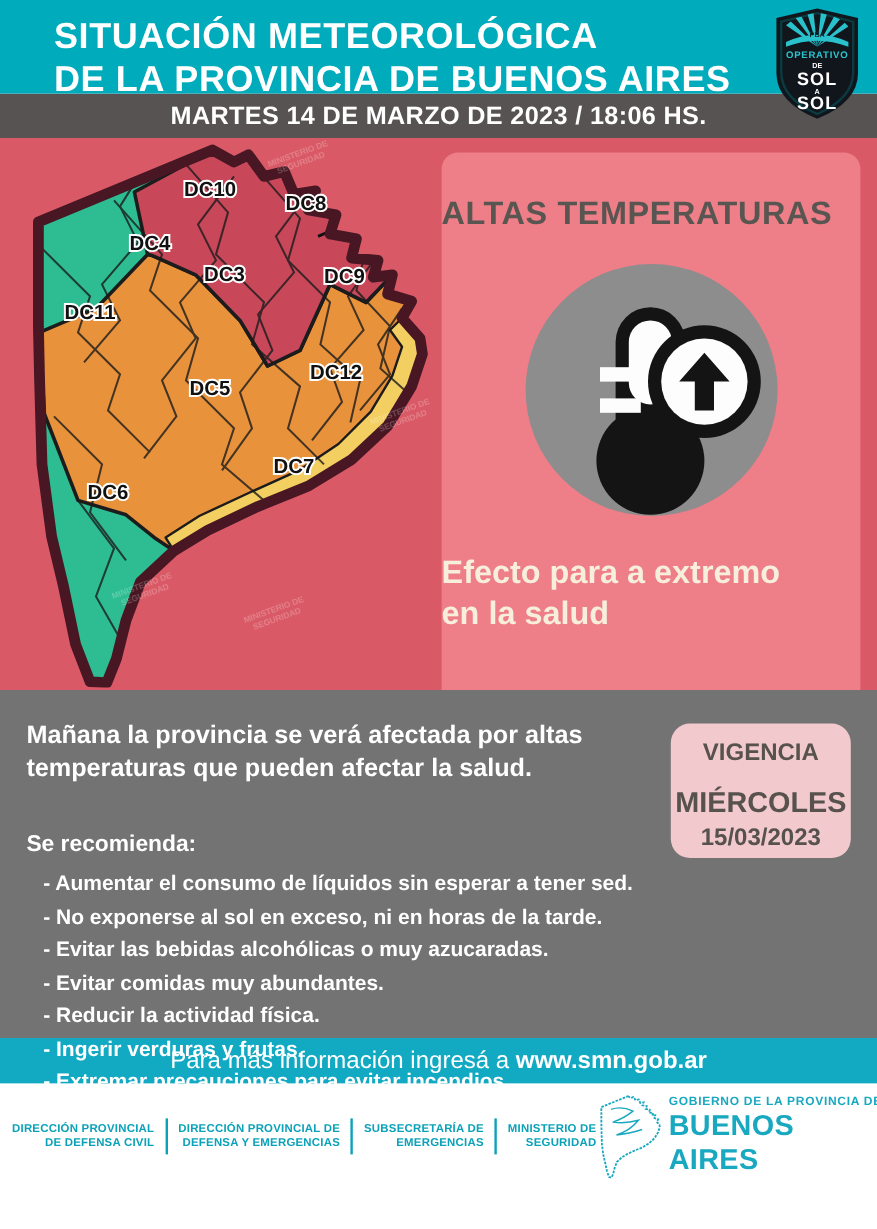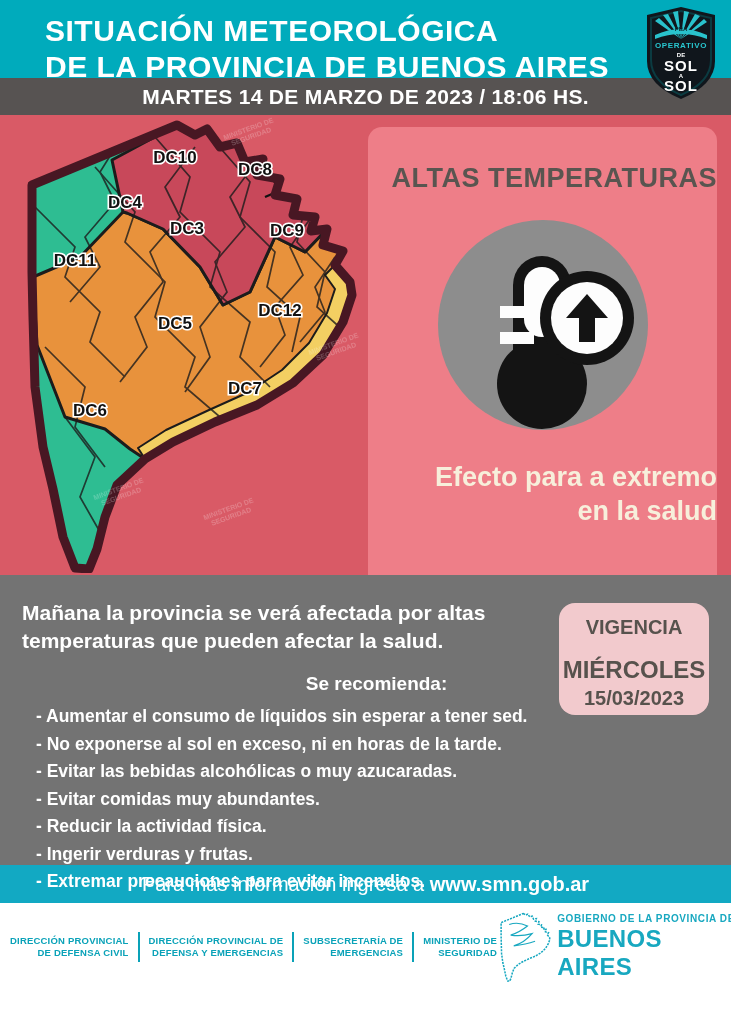--- a/index.html
+++ b/index.html
@@ -16,29 +16,29 @@
   .datebar { height:37px; background:#575352; color:#fff; font-weight:bold;
              font-size:21px; text-align:center; line-height:37px; letter-spacing:.3px; }
 
   
   .hero { position:relative; height:460px; background:#d95a66; overflow:hidden; }
   .map-svg { position:absolute; left:5px; top:2px; }
   .watermark { position:absolute; color:#fff; opacity:.22; font-size:7px; font-weight:bold;
                text-transform:uppercase; transform:rotate(-20deg); text-align:center; width:70px; line-height:1.2; }
 
   .alert-card { position:absolute; left:368px; top:12px; width:349px; height:552px;
-                background:#ee7e88; border-radius:14px; text-align:right; }
+                background:#ee7e88; border-radius:14px; text-align:left; }
   .alert-title { margin-top:36px; color:#595550; font-weight:bold; font-size:27px; letter-spacing:.5px; }
   .alert-icon { display:block; margin:24px auto 0; }
   .alert-effect { margin-top:28px; color:#f7efdb; font-weight:bold; font-size:27px; line-height:34px; }
 
   
   .advisory { position:relative; height:290px; background:#737373; color:#fff; padding:24px 0 0 22px; }
   .intro { font-weight:bold; font-size:21px; line-height:28px; width:545px; }
-  .recommend-label { margin-top:18px; font-weight:bold; font-size:19px;text-align:center; }
+  .recommend-label { margin-top:38px; font-weight:bold; font-size:19px; }
   .rec-list { margin-top:8px; list-style:none; }
   .rec-list li { font-weight:bold; font-size:17.5px; line-height:27.5px; padding-left:14px; }
   .validity-badge { position:absolute; right:22px; top:28px; width:150px; height:112px;
                     background:#f2cacd; border-radius:16px; color:#57524d; font-weight:bold;
                     text-align:center; padding-top:13px; }
   .validity-badge .v1 { font-size:20px; }
   .validity-badge .v2 { font-size:24px; margin-top:17px; }
   .validity-badge .v3 { font-size:20px; margin-top:3px; }
 
   

